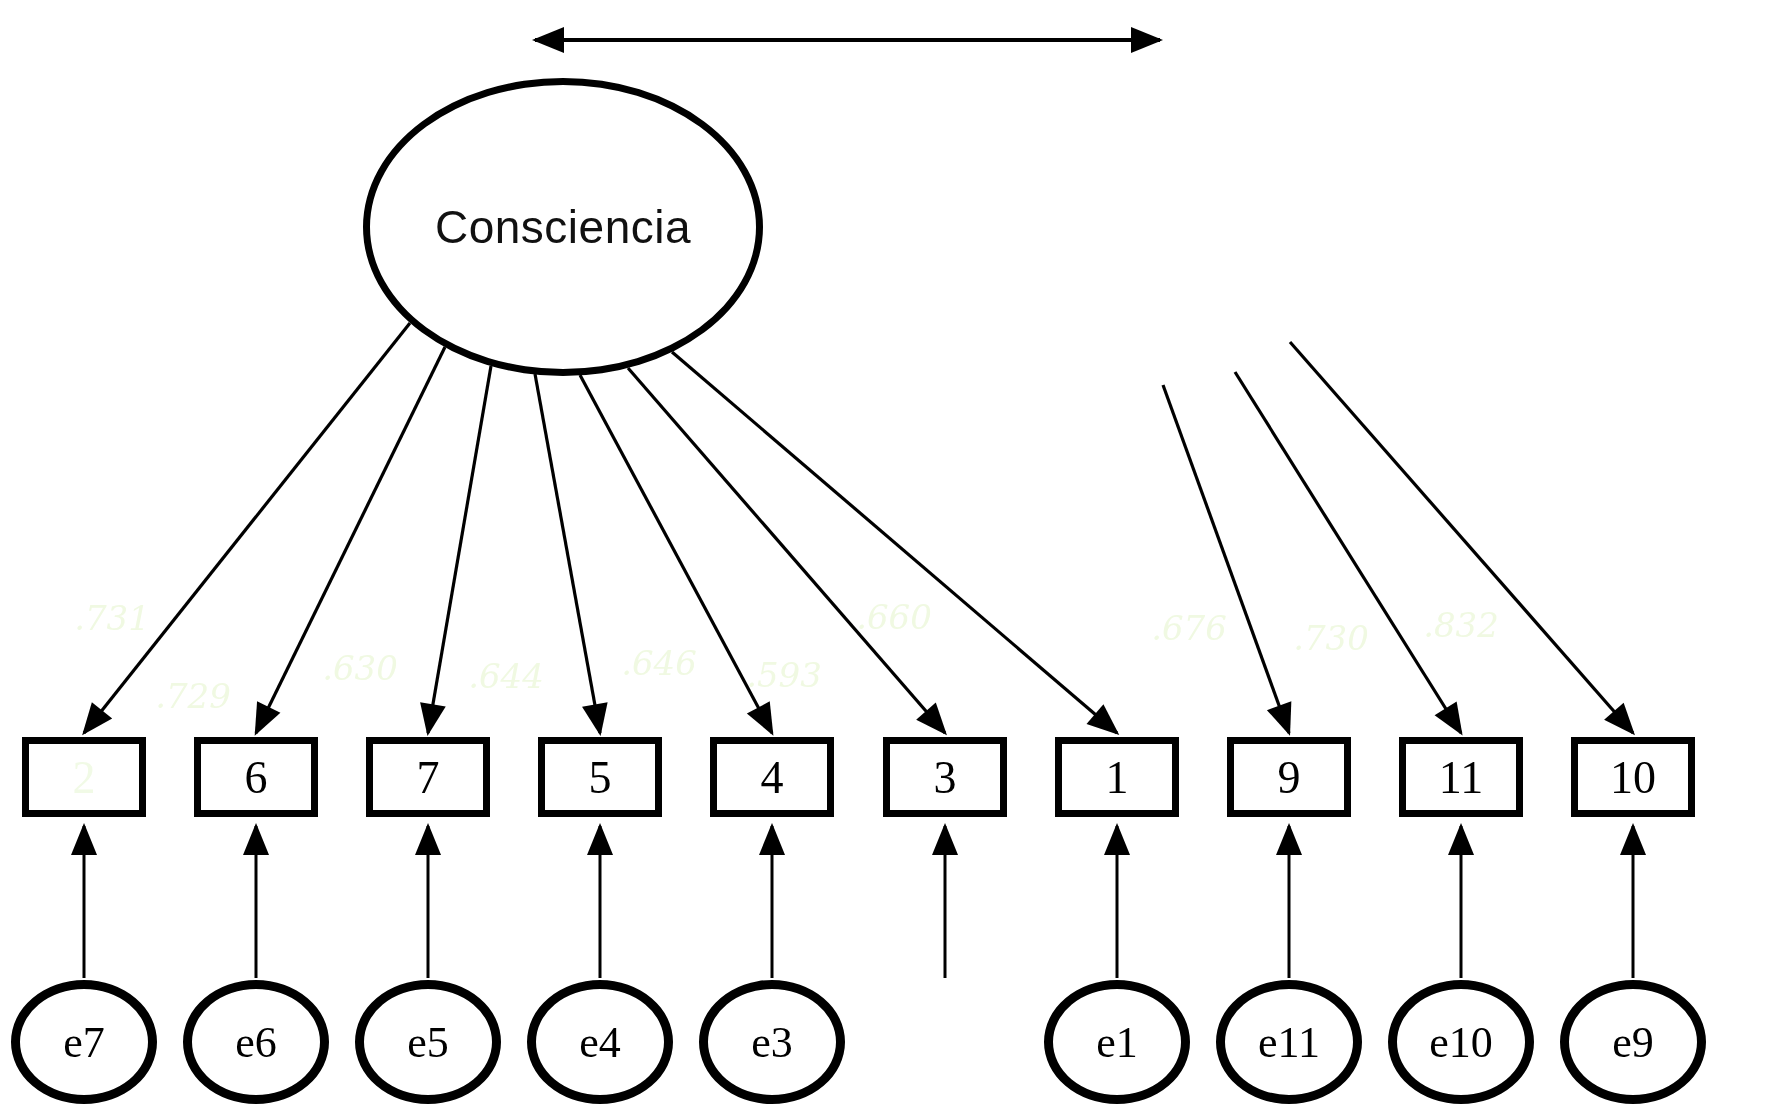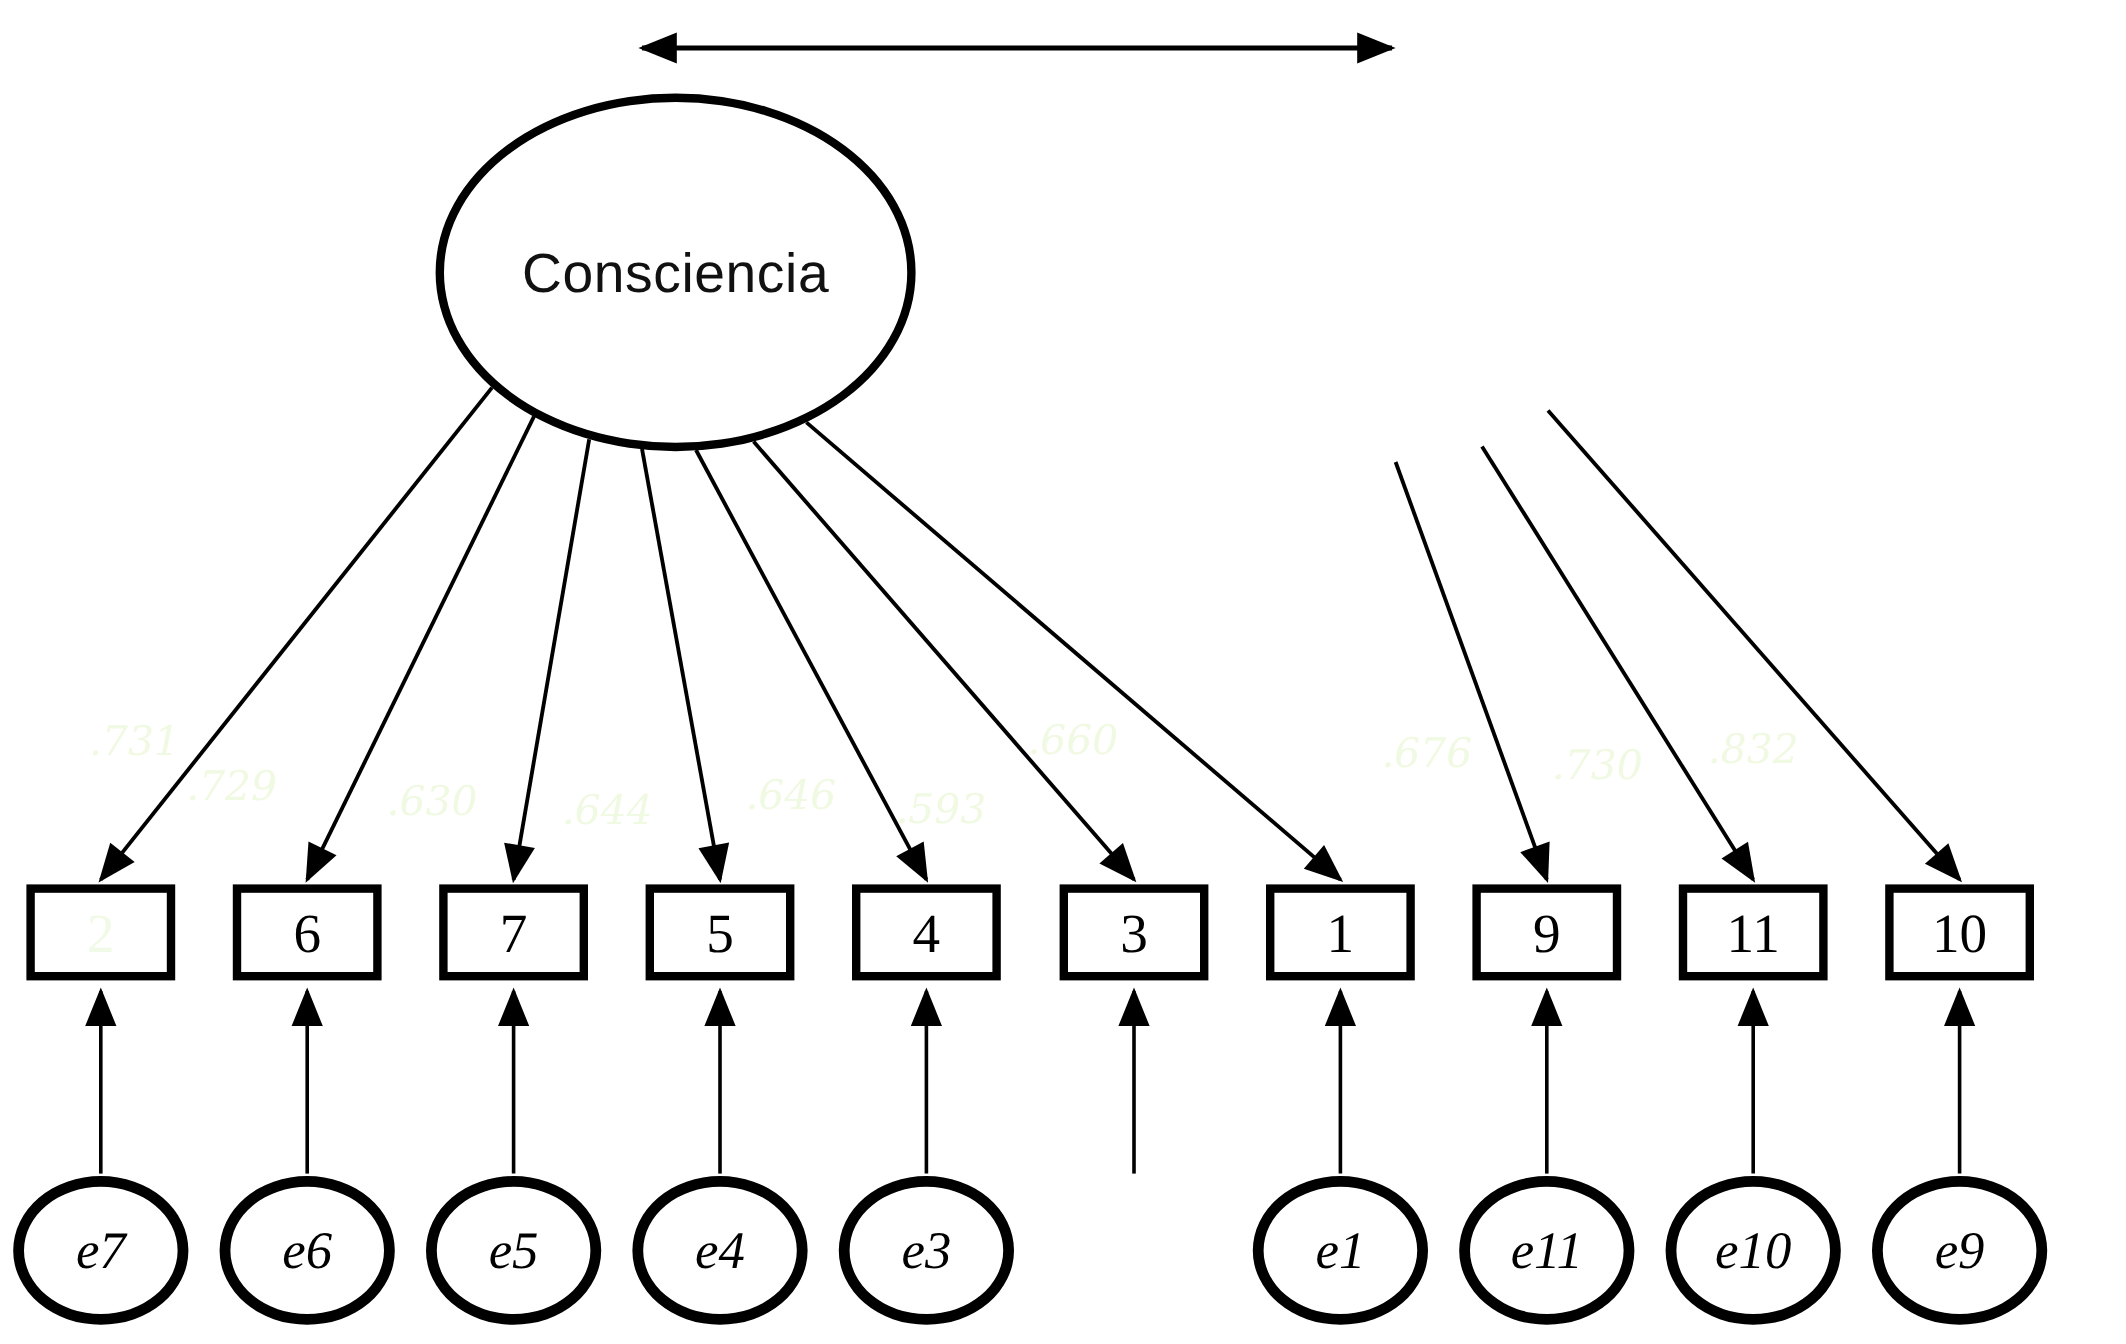--- a/index.html
+++ b/index.html
@@ -16,21 +16,21 @@
   .latent span{font-size:46px;color:#111;letter-spacing:.5px;}
   .indicator{
     position:absolute;top:737px;width:124px;height:80px;border:7px solid #000;
     background:#fff;box-sizing:border-box;display:flex;align-items:center;justify-content:center;
     font-family:"Liberation Serif",serif;font-size:46px;color:#000;
   }
   .indicator .ghost{color:#f1fae6;}
   .err{
     position:absolute;top:980px;width:146px;height:124px;border:9px solid #000;border-radius:50%;
     background:#fff;box-sizing:border-box;display:flex;align-items:center;justify-content:center;
-    font-family:"Liberation Serif",serif;font-size:44px;color:#000;font-style:italic;
+    font-family:"Liberation Serif",serif;font-size:44px;color:#000;
   }
   .loading{
     position:absolute;transform:translate(-50%,-50%);
     font-family:"DejaVu Serif",serif;font-style:italic;font-size:34px;
     color:#f0f9e2;white-space:nowrap;
   }
 </style>
 </head>
 <body>
 
@@ -98,21 +98,21 @@
       <span>9</span>
     </div>
   <div class="indicator" style="left:1399px;">
       <span>11</span>
     </div>
   <div class="indicator" style="left:1571px;">
       <span>10</span>
     </div>
 
   <span class="loading" style="left:112px;top:618px;">.731</span>
-  <span class="loading" style="left:193px;top:656px;">.729</span>
+  <span class="loading" style="left:193px;top:696px;">.729</span>
   <span class="loading" style="left:360px;top:668px;">.630</span>
   <span class="loading" style="left:506px;top:676px;">.644</span>
   <span class="loading" style="left:659px;top:663px;">.646</span>
   <span class="loading" style="left:784px;top:675px;">.593</span>
   <span class="loading" style="left:894px;top:617px;">.660</span>
   <span class="loading" style="left:1189px;top:628px;">.676</span>
   <span class="loading" style="left:1331px;top:638px;">.730</span>
   <span class="loading" style="left:1461px;top:625px;">.832</span>
 
   <div class="err" style="left:11px;">

